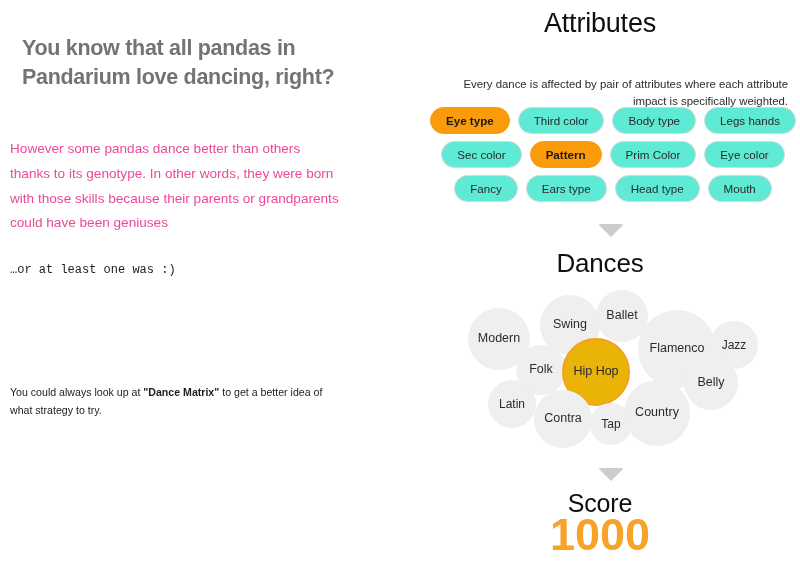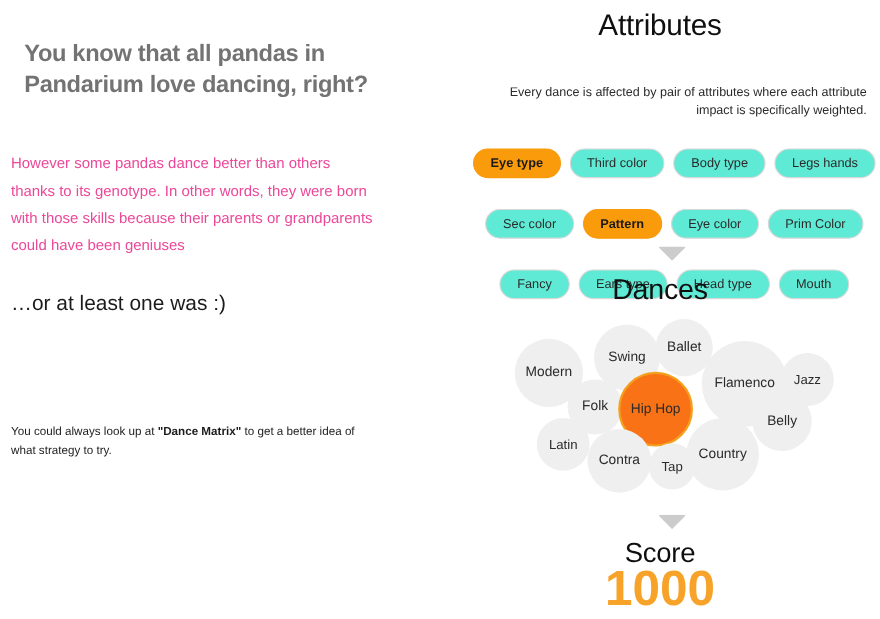--- a/index.html
+++ b/index.html
@@ -39,24 +39,25 @@
 
   #intro-paragraph {
     font-size: 13.6px;
     line-height: 1.82;
     color: #ec4899;
     margin: 0 0 24px 0;
     max-width: 330px;
   }
 
   #intro-aside {
-    font-size: 19px;
+    font-size: 12px;
     line-height: 1.8;
     color: #1c1c1c;
     margin: 0;
+    font-family: Liberation Mono, monospace;
   }
 
   #hint-block {
     position: absolute;
     left: 10px;
     top: 384px;
     width: 330px;
     font-size: 10.6px;
     line-height: 1.68;
     color: #1c1c1c;
@@ -103,21 +104,20 @@
     position: absolute;
     left: 26px;
     top: 107px;
     width: 374px;
   }
   .pill-row {
     display: flex;
     justify-content: center;
     gap: 8px;
     margin-bottom: 7px;
-    margin-top: 28px;
   }
   .pill {
     box-sizing: border-box;
     height: 27px;
     line-height: 25px;
     padding: 0 15px;
     border-radius: 14px;
     border: 1px solid #d8d8d8;
     background: #5eead4;
     font-size: 11.6px;
@@ -167,21 +167,21 @@
     color: #2b2b2b;
     display: flex;
     align-items: center;
     justify-content: center;
     text-align: center;
     line-height: 1.05;
     box-sizing: border-box;
     white-space: nowrap;
   }
   .dance-bubble.selected {
-    background: #f97316;
+    background: #eab308;
     border: 2px solid #F4A01E;
   }
 
   
   #score-title {
     position: absolute;
     left: 0; right: 0;
     top: 489px;
     font-size: 25px;
   }
@@ -217,22 +217,22 @@
   <div id="attributes-grid">
       <div class="pill-row">
         <div class="pill active">Eye type</div>
         <div class="pill">Third color</div>
         <div class="pill">Body type</div>
         <div class="pill">Legs hands</div>
       </div>
       <div class="pill-row">
         <div class="pill">Sec color</div>
         <div class="pill active">Pattern</div>
+        <div class="pill">Prim Color</div>
         <div class="pill">Eye color</div>
-        <div class="pill">Prim Color</div>
       </div>
       <div class="pill-row">
         <div class="pill">Fancy</div>
         <div class="pill">Ears type</div>
         <div class="pill">Head type</div>
         <div class="pill">Mouth</div>
       </div>
     </div>
 
   <div class="down-arrow" id="arrow-to-dances"></div>

